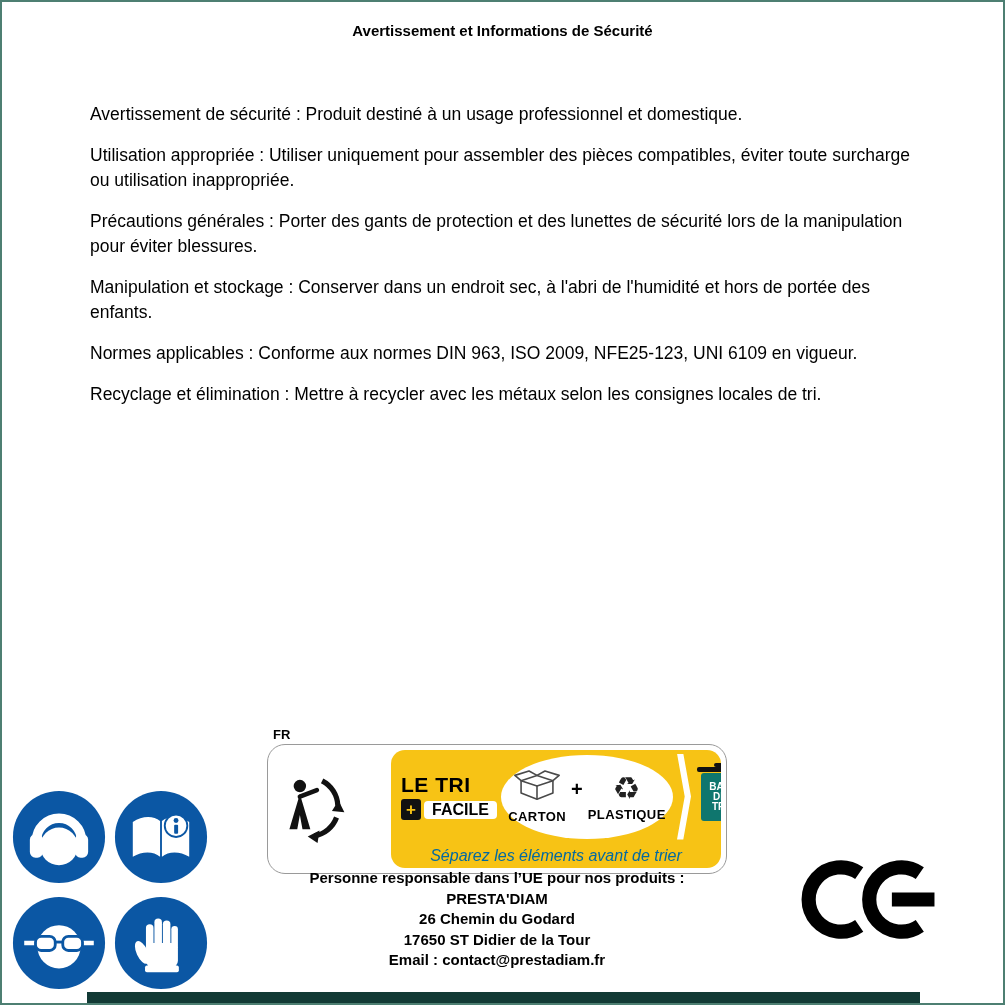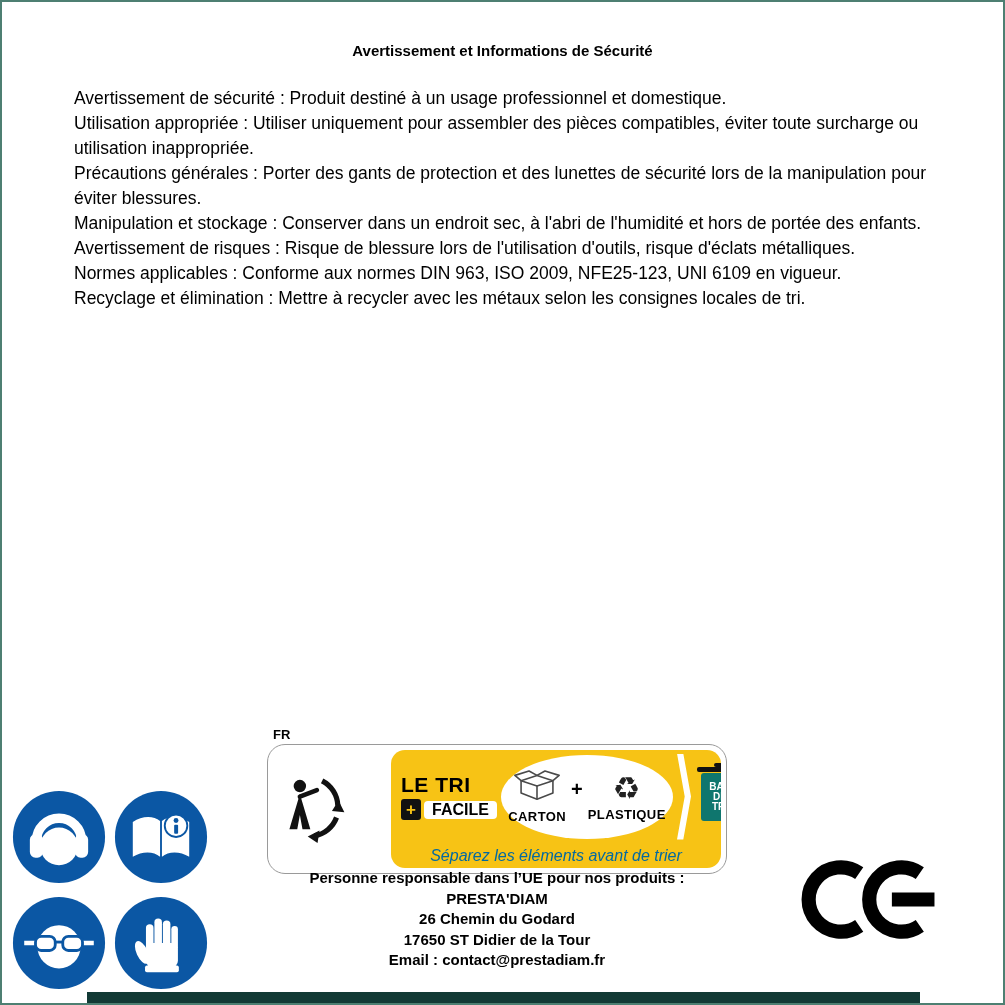--- a/index.html
+++ b/index.html
@@ -7,29 +7,29 @@
     position:relative;
     width:1005px;height:1005px;
     box-sizing:border-box;
     border:2px solid #4d7f72;
     background:#fff;
     font-family:"Liberation Sans", sans-serif;
     color:#000;
     overflow:hidden;
   }
   .title{
-    position:absolute;top:40px;left:0;right:0;
+    position:absolute;top:20px;left:0;right:0;
     margin:0;text-align:center;
     font-size:15px;font-weight:bold;
   }
   .body-text{
     position:absolute;top:84px;left:72px;width:864px;
     font-size:17.5px;line-height:25px;
   }
-  .body-text p{margin:0;}
+  .body-text p{margin:16px;}
   
   .triman-area{position:absolute;left:265px;top:712px;width:460px;margin-top:13px;}
   .fr-label{font-weight:bold;font-size:13px;margin:0 0 2px 6px;}
   .banner-box{
     width:460px;height:130px;box-sizing:border-box;
     border:1.5px solid #9a9a9a;border-radius:18px;
     background:#fff;display:flex;align-items:stretch;gap:37px;
   }
   .triman-logo{width:86px;display:flex;align-items:center;justify-content:center;}
   .yellow-wrap{
@@ -86,21 +86,20 @@
 
 <div class="page">
 
   <h1 class="title">Avertissement et Informations de Sécurité</h1>
 
   <div class="body-text">
     <p>Avertissement de sécurité : Produit destiné à un usage professionnel et domestique.</p>
     <p>Utilisation appropriée : Utiliser uniquement pour assembler des pièces compatibles, éviter toute surcharge ou utilisation inappropriée.</p>
     <p>Précautions générales : Porter des gants de protection et des lunettes de sécurité lors de la manipulation pour éviter blessures.</p>
     <p>Manipulation et stockage : Conserver dans un endroit sec, à l'abri de l'humidité et hors de portée des enfants.</p>
-    <p>Avertissement de risques : Risque de blessure lors de l'utilisation d'outils, risque d'éclats métalliques.</p>
     <p>Normes applicables : Conforme aux normes DIN 963, ISO 2009, NFE25-123, UNI 6109 en vigueur.</p>
     <p>Recyclage et élimination : Mettre à recycler avec les métaux selon les consignes locales de tri.</p>
   </div>
 
   <div class="triman-area">
     <div class="fr-label">FR</div>
     <div class="banner-box">
       <div class="triman-logo">
         <svg viewBox="0 0 110 110" width="72" height="92" aria-hidden="true">
           <circle cx="38" cy="20" r="9.5" fill="#111"></circle>

